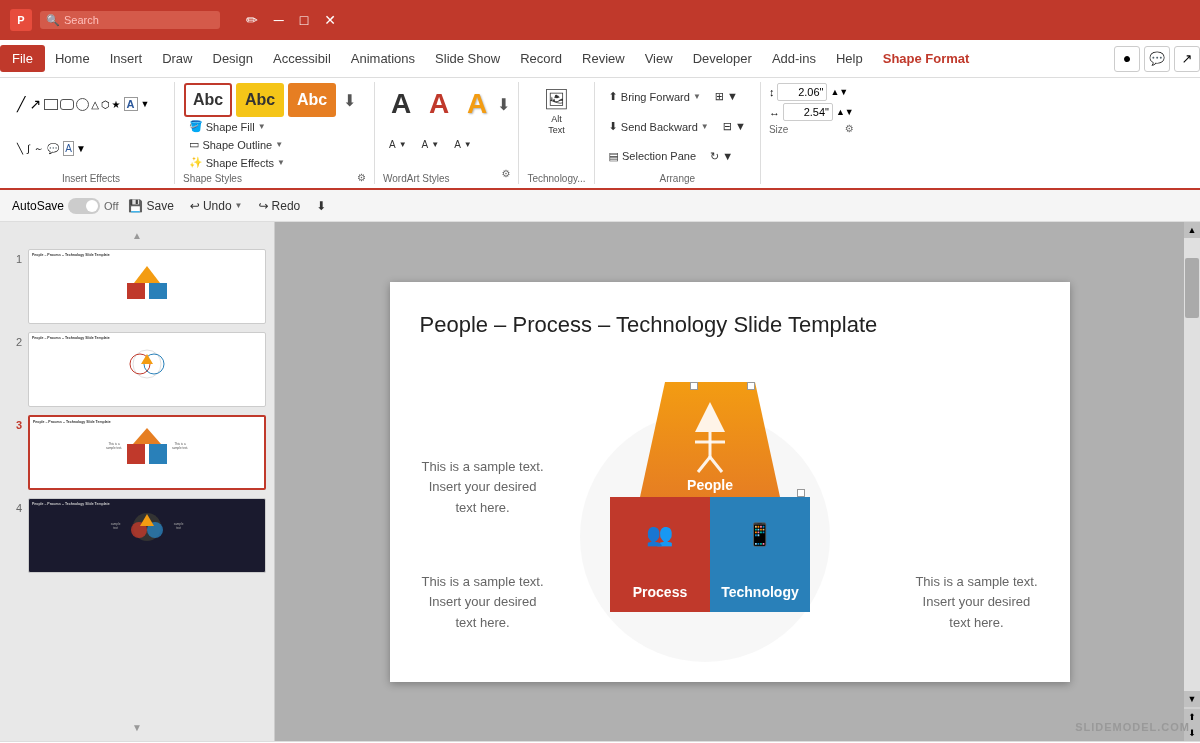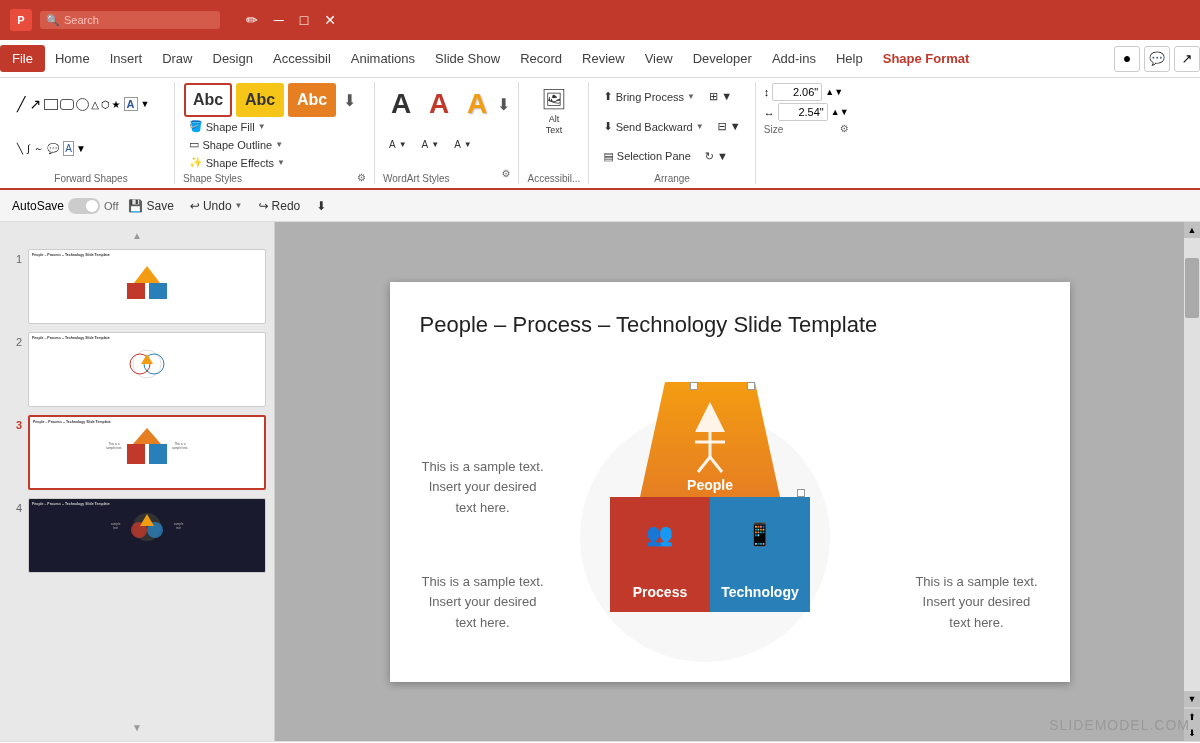--- a/index.html
+++ b/index.html
@@ -219,21 +219,21 @@
       flex-direction: column;
     }
     .scroll-btn { width: 16px; height: 16px; background: #c0c0c0; display: flex; align-items: center; justify-content: center; font-size: 9px; cursor: pointer; border: none; }
     .scroll-track { flex: 1; background: #e0e0e0; position: relative; }
     .scroll-thumb2 { width: 14px; height: 60px; background: #aaa; position: absolute; top: 20px; left: 1px; border-radius: 2px; }
     .canvas-and-scroll {
       display: flex;
       flex: 1;
     }
 
-    .watermark { position: fixed; bottom: 10px; right: 10px; font-size: 14px; color: #999; font-weight: normal; letter-spacing: 1px; }
+    .watermark { position: fixed; bottom: 10px; right: 10px; font-size: 11px; color: #999; font-weight: bold; letter-spacing: 1px; }
   </style>
 </head>
 <body>
 
 <div class="title-bar">
   <div class="title-bar-logo">
       <span>P</span>
     </div>
   <div class="search-wrapper">
     <span class="search-icon-title">🔍</span>
@@ -287,21 +287,21 @@
       <span style="font-size:9px; cursor:pointer;">▼</span>
     </div>
     <div class="ribbon-row" style="flex-wrap:wrap; width:150px;">
       <span style="font-size:10px; cursor:pointer; padding:1px;">╲</span>
       <span style="font-size:10px; cursor:pointer; padding:1px;">∫</span>
       <span style="font-size:10px; cursor:pointer; padding:1px;">～</span>
       <span style="font-size:10px; cursor:pointer; padding:1px;">💬</span>
       <span style="font-size:10px; cursor:pointer; padding:1px; color:#2b579a; border:1px solid #999;">A</span>
       <span style="font-size:10px; cursor:pointer;">▼</span>
     </div>
-    <div class="ribbon-group-label">Forward Shapes</div>
+    <div class="ribbon-group-label">Insert Effects</div>
   </div>
 
   <div class="ribbon-group" style="min-width:200px;">
     <div class="ribbon-row">
       <div class="shape-style-box selected" style="background:white; border:2px solid #c0392b; color:#333;">Abc</div>
       <div class="shape-style-box" style="background:#f5c518; color:#333;">Abc</div>
       <div class="shape-style-box" style="background:#e67e22; color:white;">Abc</div>
       <span style="font-size:16px; cursor:pointer; padding:4px; color:#555;">⬇</span>
     </div>
     <div class="ribbon-row" style="flex-direction:column; align-items:flex-start; gap:1px;">
@@ -343,28 +343,28 @@
       <div class="ribbon-group-label" style="text-align:left;margin-top:8px;">WordArt Styles</div>
       <span style="font-size:10px;cursor:pointer;color:#666;">⚙</span>
     </div>
   </div>
 
   <div class="ribbon-group" style="min-width:70px; align-items:center; justify-content:center;">
     <div class="ribbon-btn large">
       <span style="font-size:20px;">🖼</span>
       <span style="font-size:9px; text-align:center; line-height:1.2;">Alt<br>Text</span>
     </div>
-    <div class="ribbon-group-label">Accessibil...</div>
+    <div class="ribbon-group-label">Technology...</div>
   </div>
 
   <div class="ribbon-group" style="min-width:160px;">
     <div class="ribbon-row">
       <button class="ribbon-btn">
         <span>⬆</span>
-        <span>Bring Process</span>
+        <span>Bring Forward</span>
         <span class="dropdown-arrow">▼</span>
       </button>
       <button class="ribbon-btn" style="font-size:11px;">⊞ ▼</button>
     </div>
     <div class="ribbon-row">
       <button class="ribbon-btn">
         <span>⬇</span>
         <span>Send Backward</span>
         <span class="dropdown-arrow">▼</span>
       </button>

